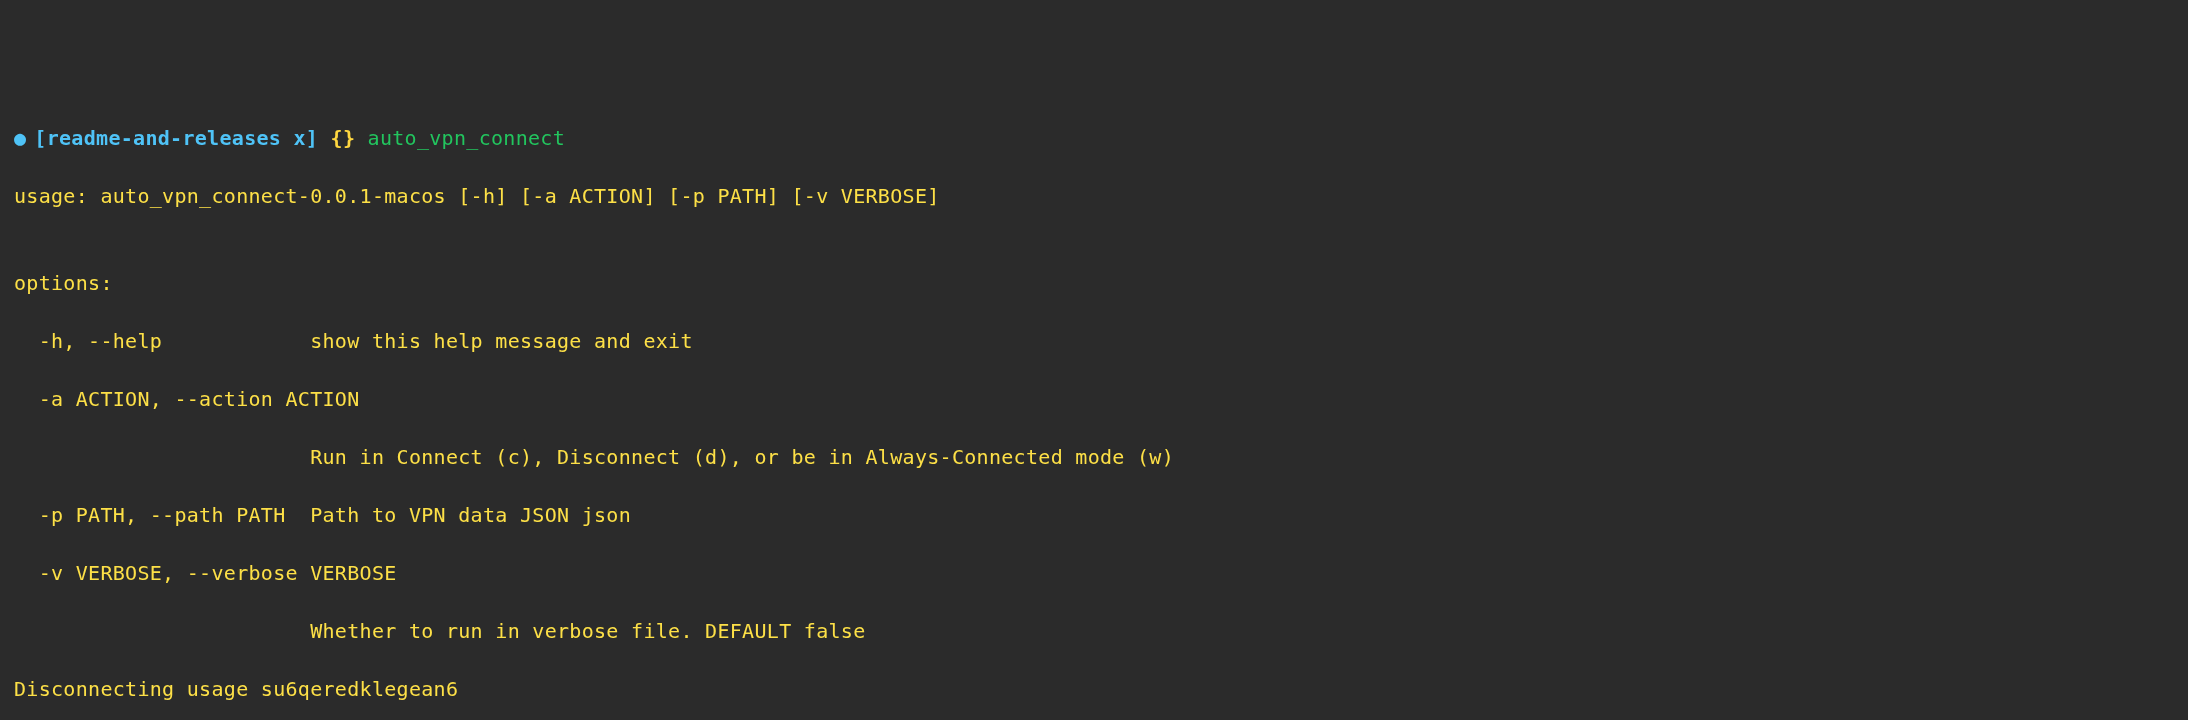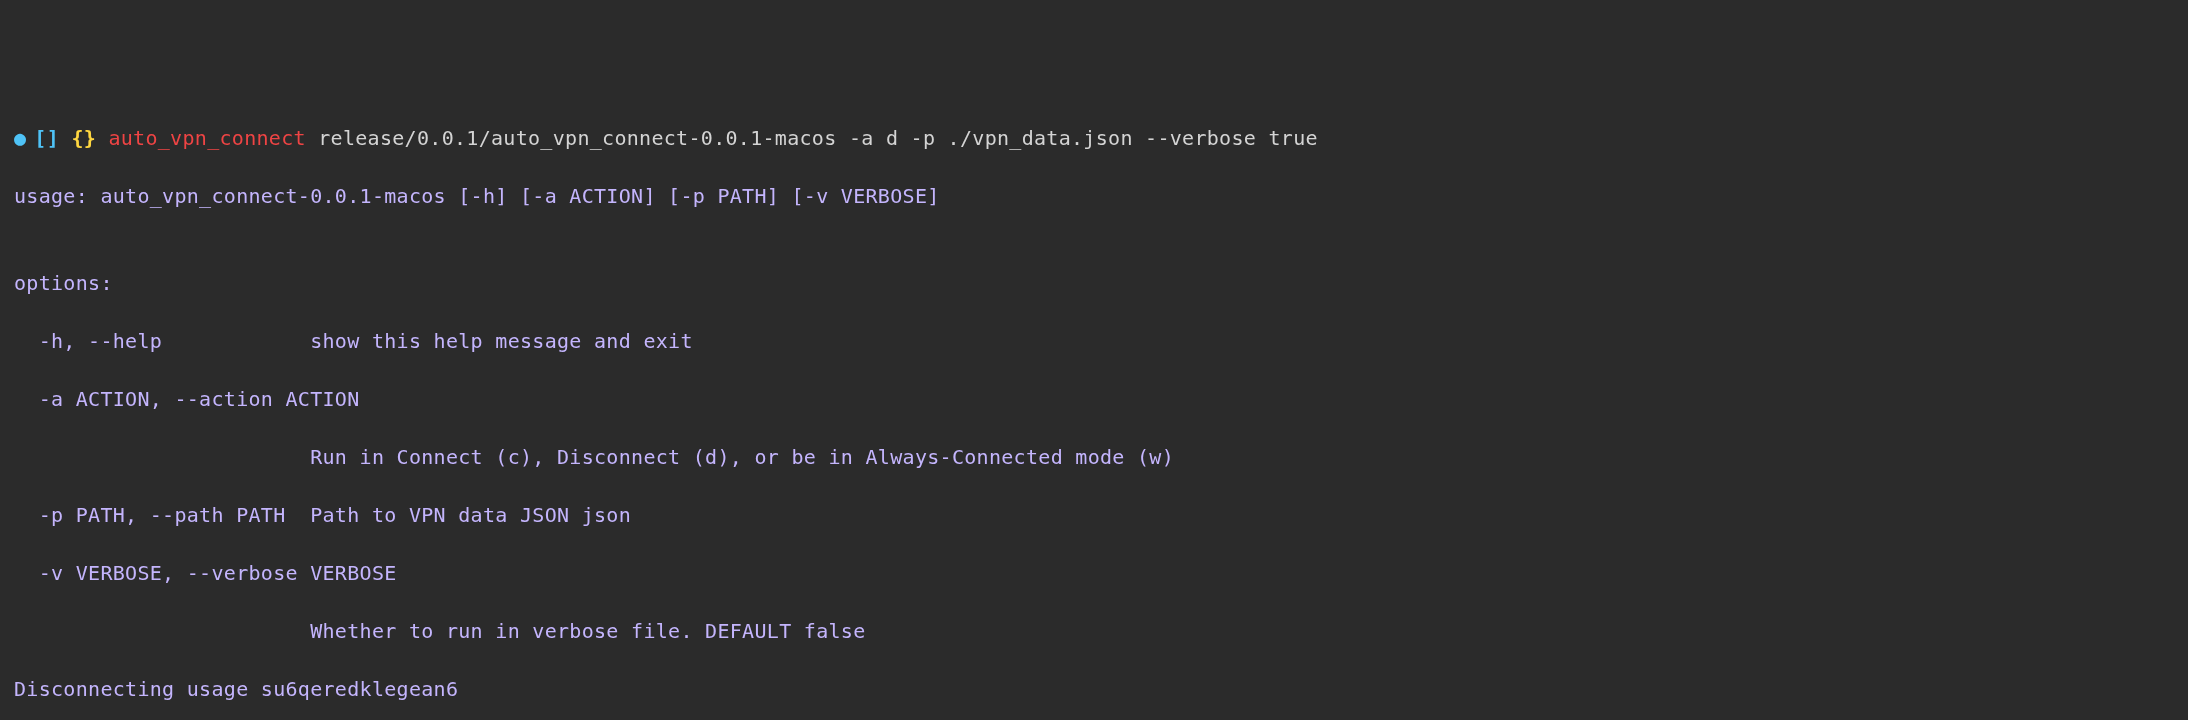--- a/index.html
+++ b/index.html
@@ -32,35 +32,35 @@
     }
     .branch {
       color: #4fc3f7;
       font-weight: bold;
     }
     .curly {
       color: #ffd740;
       font-weight: bold;
     }
     .cmd {
-      color: #ef4444;
+      color: #22c55e;
     }
     .args {
       color: #d4d4d4;
     }
     .output {
-      color: #c4b5fd;
+      color: #fde047;
     }
   </style>
 </head>
 <body>
 
 
 
-<div class="prompt-line"><span class="bullet">●</span><span class="bracket">[</span><span class="bracket">]</span><span> </span><span class="curly">{}</span><span> </span><span class="cmd">auto_vpn_connect</span><span> </span><span class="args">release/0.0.1/auto_vpn_connect-0.0.1-macos -a d -p ./vpn_data.json --verbose true</span></div>
+<div class="prompt-line"><span class="bullet">●</span><span class="bracket">[</span><span class="branch">readme-and-releases x</span><span class="bracket">]</span><span> </span><span class="curly">{}</span><span> </span><span class="cmd">auto_vpn_connect</span><span> </span></div>
 <div class="output">usage: auto_vpn_connect-0.0.1-macos [-h] [-a ACTION] [-p PATH] [-v VERBOSE]</div>
 <div class="output"></div>
 <div class="output">options:</div>
 <div class="output">  -h, --help            show this help message and exit</div>
 <div class="output">  -a ACTION, --action ACTION</div>
 <div class="output">                        Run in Connect (c), Disconnect (d), or be in Always-Connected mode (w)</div>
 <div class="output">  -p PATH, --path PATH  Path to VPN data JSON json</div>
 <div class="output">  -v VERBOSE, --verbose VERBOSE</div>
 <div class="output">                        Whether to run in verbose file. DEFAULT false</div>
 <div class="output">Disconnecting usage su6qeredklegean6</div>

